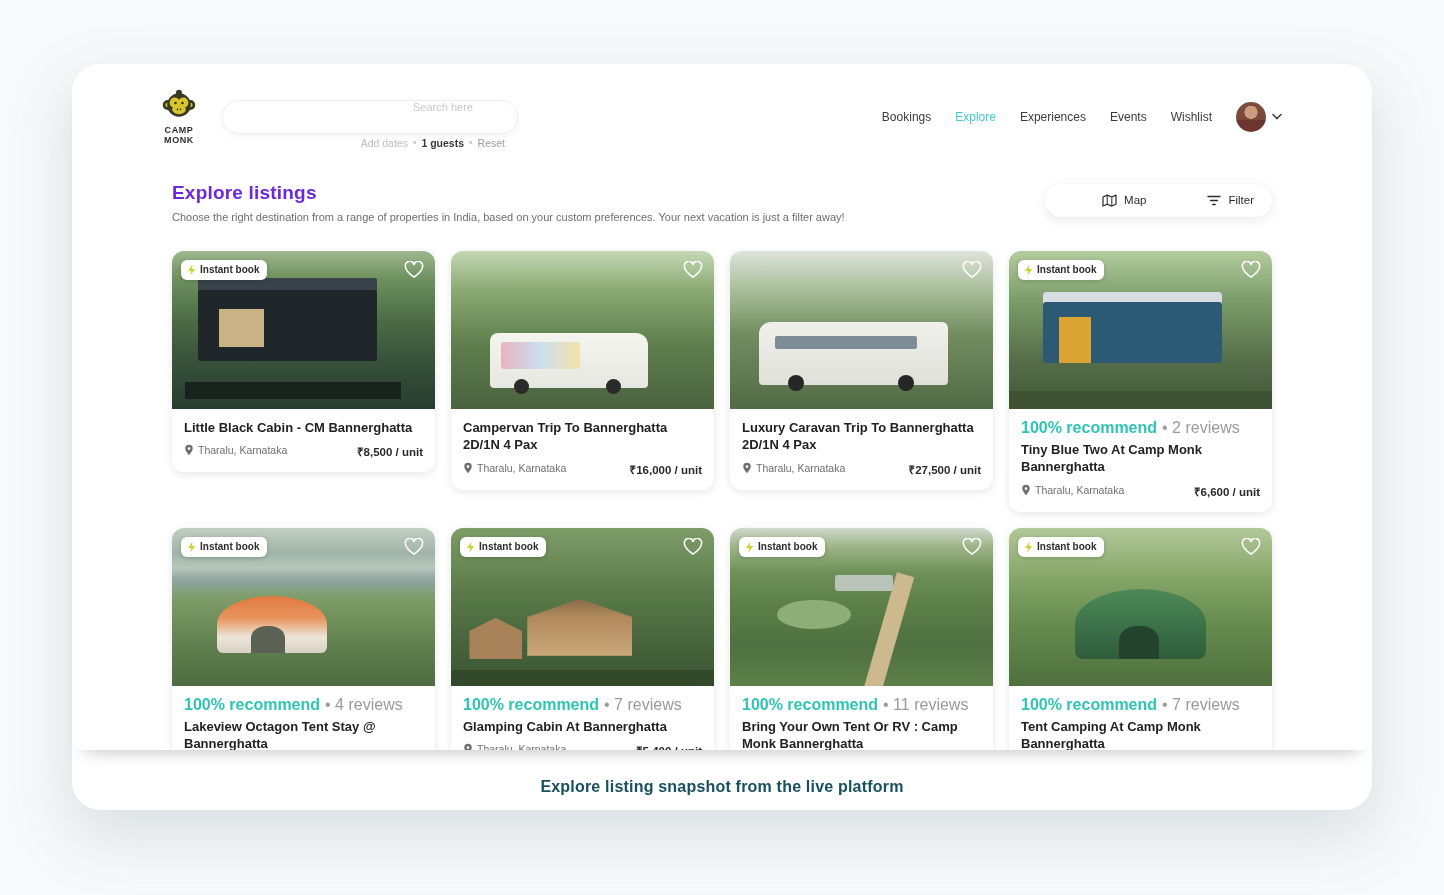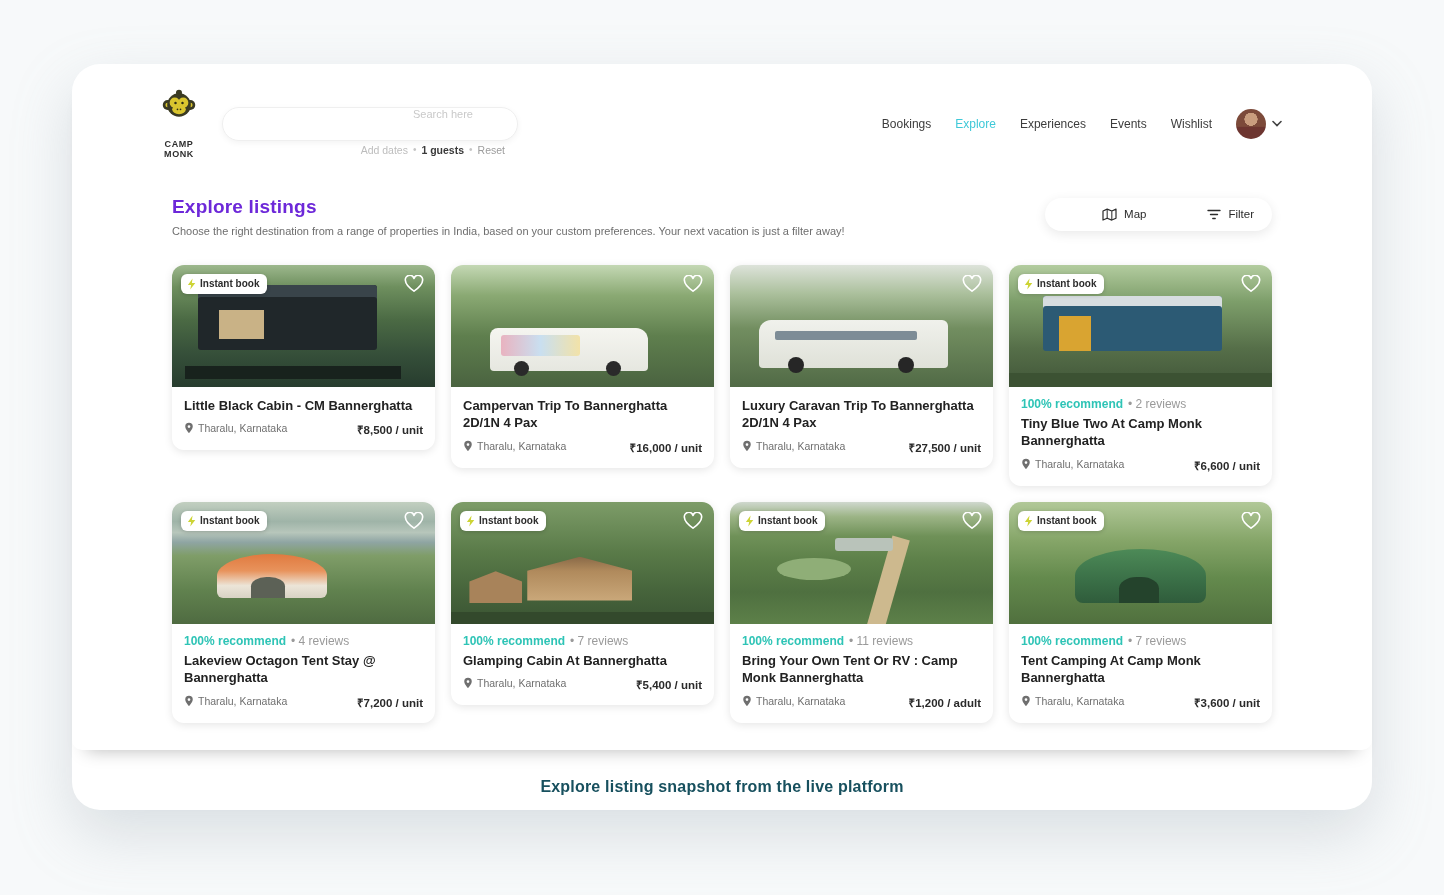--- a/index.html
+++ b/index.html
@@ -18,21 +18,21 @@
   }
   .screenshot-inner {
     height:686px; overflow:hidden;
     border-radius:28px 28px 10px 10px;
     box-shadow:0 14px 18px -14px rgba(0,0,0,0.28);
   }
 
   
   .top-bar { display:flex; align-items:center; padding:24px 90px 0 88px; }
   .logo { display:flex; flex-direction:column; align-items:center; cursor:pointer; }
-  .logo-text { font-size:9px; font-weight:bold; letter-spacing:.6px; line-height:1.15; color:#2e2e2e; text-align:center; margin-top:17px; }
+  .logo-text { font-size:9px; font-weight:bold; letter-spacing:.6px; line-height:1.15; color:#2e2e2e; text-align:center; margin-top:3px; }
   .logo-text span { display:block; }
 
   .search-pill {
     margin-left:24px; width:296px; height:34px;
     border:1px solid #efefef; border-radius:17px; background:#fff;
     box-shadow:0 2px 6px rgba(0,0,0,0.05);
     display:flex; align-items:flex-end; padding:0 12px 0 14px; gap:8px;flex-direction:column;
   }
   .search-pill input {
     border:none; outline:none; width:92px; font-size:11px;
@@ -72,37 +72,37 @@
   
   .grid {
     width:1100px; margin:28px auto 0;
     display:grid; grid-template-columns:repeat(4, 263px); column-gap:16px; row-gap:16px;
     align-items:start;
   }
   .card {
     background:#fff; border-radius:12px; overflow:hidden;
     box-shadow:0 2px 8px rgba(0,0,0,0.10);
   }
-  .img { position:relative; height:122px; overflow:hidden; }
+  .img { position:relative; height:158px; overflow:hidden; }
   .img .detail { position:absolute; display:block; }
   .img::before, .img::after { content:""; position:absolute; }
 
   .badge {
     position:absolute; top:9px; left:9px; z-index:3;
     display:flex; align-items:center; gap:4px;
     background:#fff; border-radius:6px; padding:4px 8px 4px 6px;
     font-size:10px; font-weight:bold; color:#2c2c2c;
     box-shadow:0 1px 4px rgba(0,0,0,0.18);
   }
   .heart {
     position:absolute; top:8px; right:9px; z-index:3;
     background:none; border:none; cursor:pointer; padding:2px;
   }
   .card-body { padding:10px 12px 13px; }
-  .rec-line { font-size:12px; margin-bottom:4px; display:flex; gap:5px; align-items:center; }
+  .rec-line { font-size:16px; margin-bottom:4px; display:flex; gap:5px; align-items:center; }
   .rec { color:#2ec4b6; font-weight:bold; }
   .rev { color:#9a9a9a; }
   .card-body h3 { font-size:13px; font-weight:bold; color:#222; line-height:1.35; cursor:pointer; }
   .loc-row { display:flex; justify-content:space-between; align-items:flex-start; margin-top:8px; }
   .loc { display:flex; align-items:center; gap:4px; font-size:10.5px; color:#6f6f6f; }
   .price { font-size:11.5px; font-weight:bold; color:#2a2a2a; }
 
   
   .scene-dark-cabin { background:linear-gradient(180deg,#9db88d 0%,#6e8f5e 18%,#4b6a44 45%,#36503a 72%,#273c2e 100%); }
   .scene-dark-cabin::before { left:10%; top:17%; width:68%; height:53%; background:#20272a; border-radius:3px;

